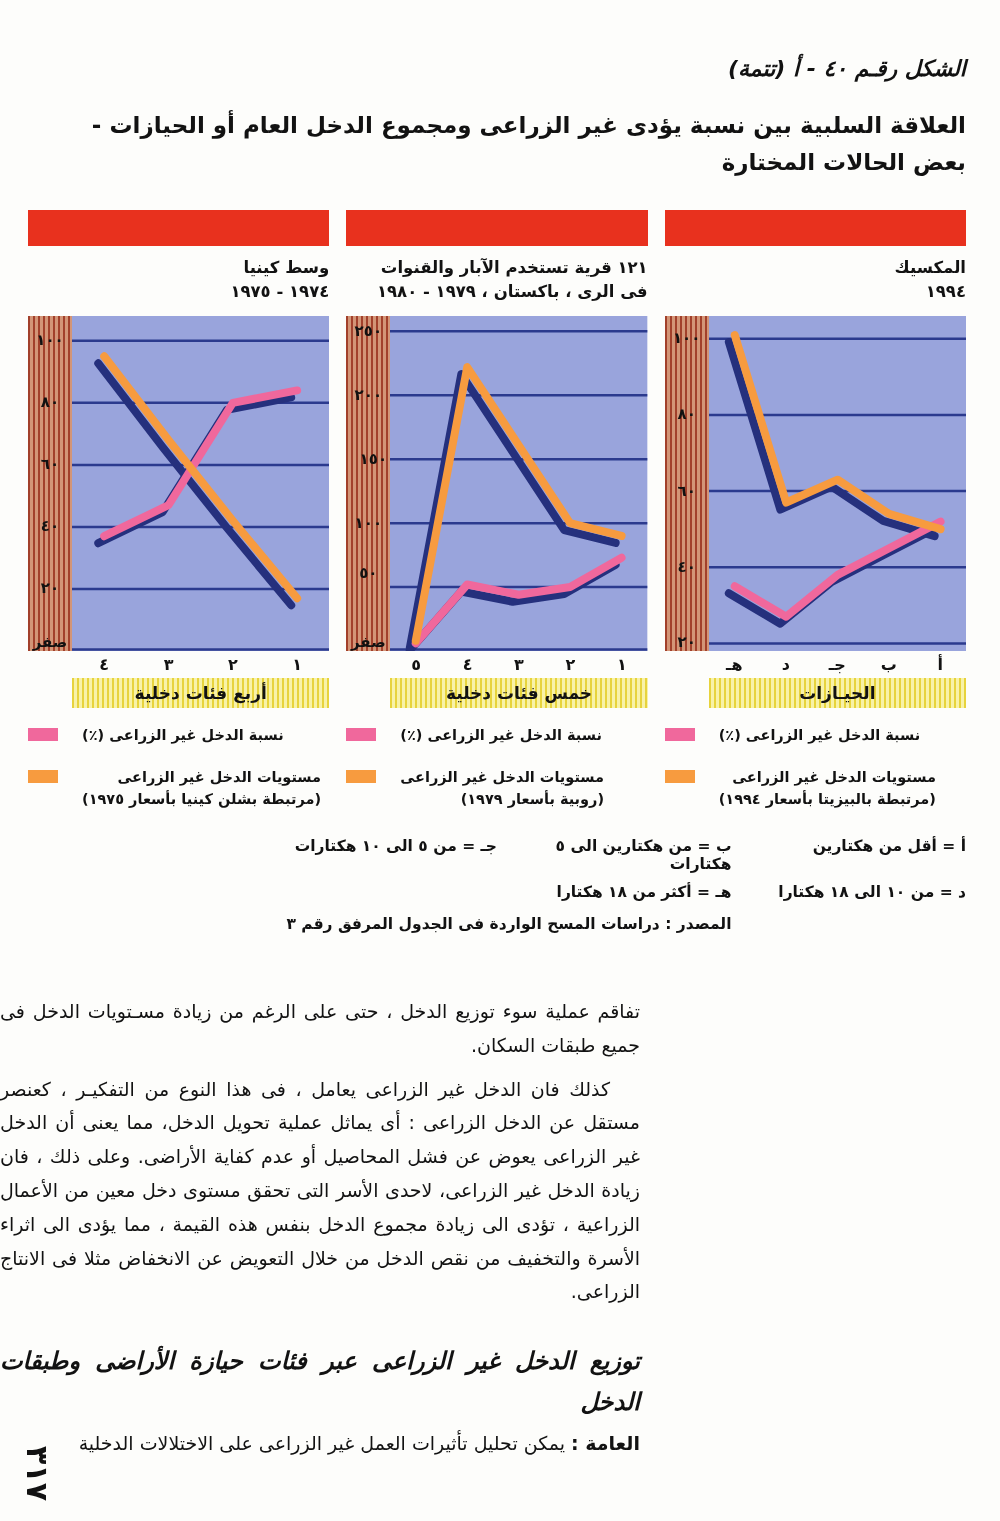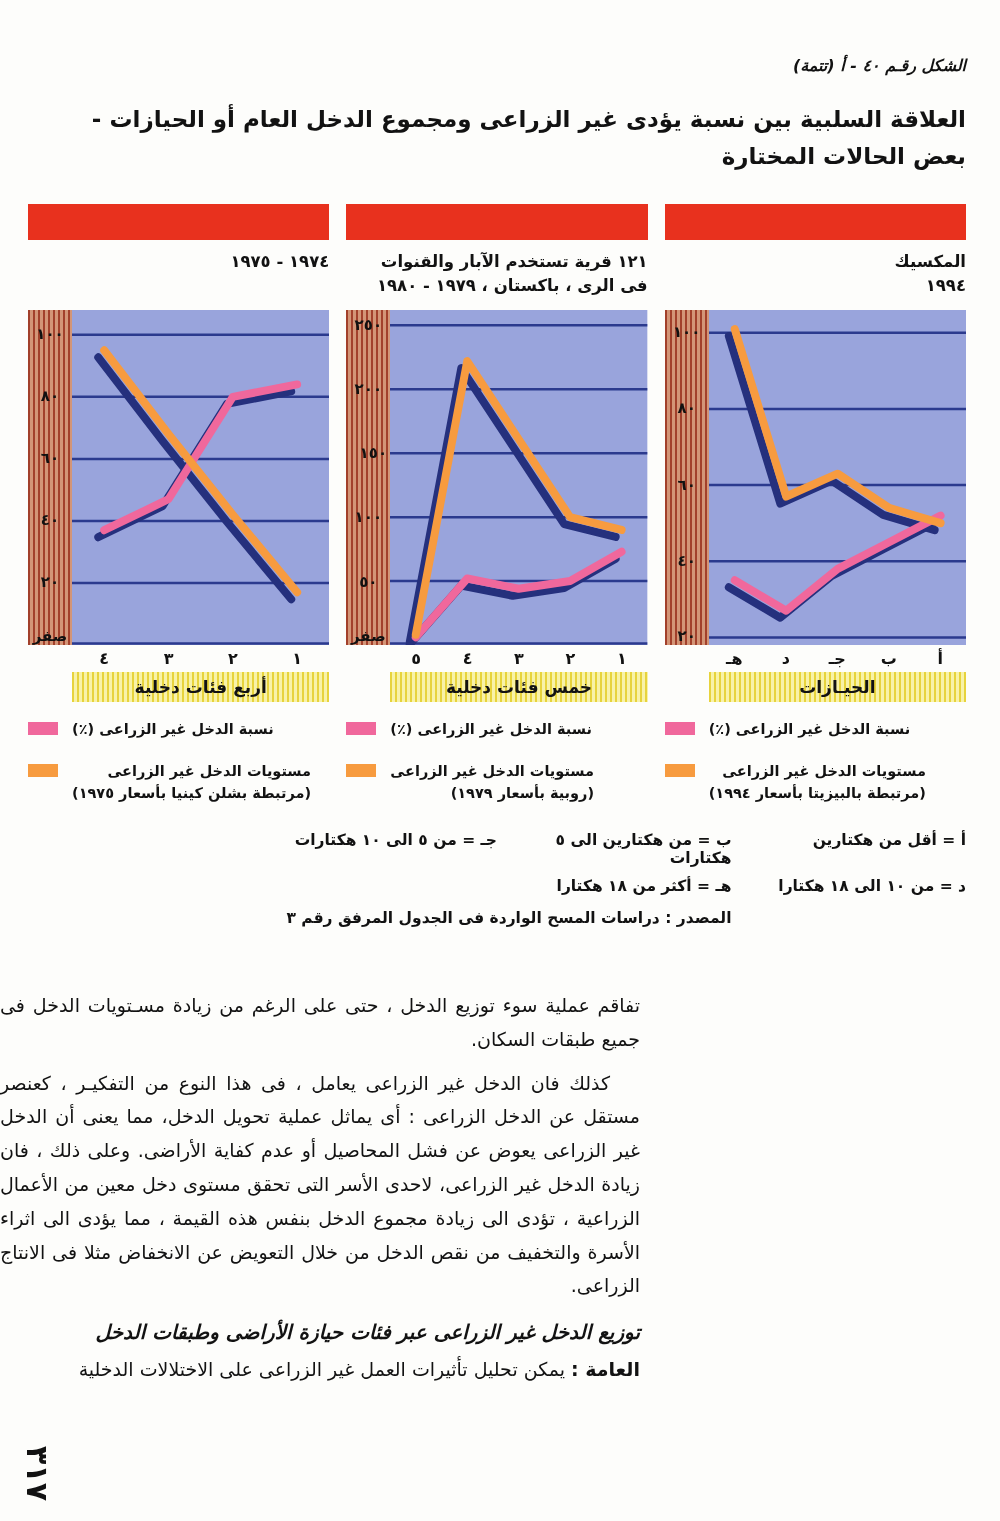--- a/index.html
+++ b/index.html
@@ -5,57 +5,57 @@
   html,body{margin:0;padding:0;background:#d9d9d9;}
   .page{
     width:1000px;height:1521px;margin:0 auto;background:#fdfdfb;position:relative;
     box-sizing:border-box;padding:12px 34px 0 28px;
     font-family:"DejaVu Sans",sans-serif;color:#121212;direction:rtl;overflow:hidden;
   }
   
   .page-header-text{font-size:15px;font-weight:bold;}
   .header-rule{margin-top:6px;height:5px;border-top:2px solid #3a3a3a;border-bottom:1px solid #b5b5b5;}
   
-  .figure-caption{margin-top:44px;font-size:16px;font-weight:bold;font-style:italic;}
+  .figure-caption{margin-top:44px;font-size:22px;font-weight:bold;font-style:italic;}
   .figure-title{margin-top:26px;font-size:23px;font-weight:bold;line-height:1.62;}
   
   .charts-row{display:flex;gap:17px;margin-top:28px;}
   .chart{flex:1;min-width:0;}
   .red-bar{height:36px;background:#e8311e;}
   .chart-title{margin-top:10px;min-height:60px;font-size:16.5px;font-weight:bold;line-height:1.5;}
   .plot-row{display:flex;direction:ltr;}
   .y-strip{width:44px;position:relative;flex:0 0 auto;
     background:repeating-linear-gradient(90deg,#a2402b 0px,#a2402b 2px,#d39577 2px,#d39577 5px);}
   .y-tick{position:absolute;left:0;right:0;text-align:center;transform:translateY(-50%);
     font-weight:bold;font-size:15px;color:#111;}
   .plot-wrap{flex:1;min-width:0;}
   svg.plot-area{display:block;width:100%;height:335px;}
   .x-labels{margin-left:44px;display:flex;direction:rtl;height:27px;align-items:center;
     font-weight:bold;font-size:16px;}
   .x-labels span{flex:1;text-align:center;}
   .x-title{margin-left:44px;height:30px;display:flex;align-items:center;justify-content:center;
     font-weight:bold;font-size:17px;
     background:repeating-linear-gradient(90deg,#e7d33c 0px,#e7d33c 2px,#f8f2a8 2px,#f8f2a8 5px);}
   .legend{margin-top:16px;display:flex;flex-direction:column;gap:20px;}
-  .legend-row{display:flex;direction:ltr;gap:14px;align-items:flex-start;}
+  .legend-row{display:flex;direction:ltr;gap:24px;align-items:flex-start;}
   .swatch{width:30px;height:13px;flex:0 0 auto;margin-top:4px;}
   .legend-text{direction:rtl;text-align:right;font-size:14.5px;font-weight:bold;line-height:1.55;}
   
   .footnotes{margin-top:26px;width:75%;margin-left:auto;margin-right:0;display:grid;
     grid-template-columns:1fr 1fr 1fr;row-gap:10px;font-size:15.5px;font-weight:bold;}
   .footnotes .cell{text-align:right;}
   .footnotes .source{grid-column:2 / span 2;text-align:right;margin-top:4px;}
   
   .body-text{margin-top:62px;width:640px;margin-left:0;margin-right:auto;direction:rtl;
     font-size:19px;line-height:1.78;text-align:justify;}
   .body-text{margin-right:auto;margin-left:0;}
   .body-block{width:640px;margin-right:326px;}
   .body-text p{margin:0 0 10px 0;}
   .para2{text-indent:30px;}
-  .body-heading{font-weight:bold;font-style:italic;margin-top:12px;font-size:20px;line-height:1.7;}
+  .body-heading{font-weight:bold;font-style:italic;margin-top:32px;font-size:24px;line-height:1.7;}
   .body-last{margin-top:4px;font-size:19px;line-height:1.7;}
   .body-last .lead{font-weight:bold;}
   .page-number{position:absolute;left:10px;bottom:30px;font-size:30px;font-weight:bold;
     transform:rotate(90deg);transform-origin:center;}
 </style>
 </head>
 <body>
 
 <div class="page">
 
@@ -123,21 +123,21 @@
       <div class="chart-title">
         <div>١٢١ قرية تستخدم الآبار والقنوات</div>
         <div>فى الرى ، باكستان ، ١٩٧٩ - ١٩٨٠</div>
       </div>
       <div class="plot-row">
         <div class="y-strip">
             <span class="y-tick" style="top: 15.3435px;">٢٥٠</span>
             <span class="y-tick" style="top: 79.2748px;">٢٠٠</span>
             <span class="y-tick" style="top: 143.206px; padding-left: 10px;">١٥٠</span>
             <span class="y-tick" style="top: 207.137px;">١٠٠</span>
-            <span class="y-tick" style="top: 272px;">٥٠</span>
+            <span class="y-tick" style="top: 257px;">٥٠</span>
             <span class="y-tick" style="top: 326px;">صفر</span>
           </div>
         <div class="plot-wrap">
           <svg class="plot-area" viewBox="0 0 260 335" preserveAspectRatio="none">
               <rect x="0" y="0" width="260" height="335" fill="#99a4dc"></rect>
               <line x1="0" y1="15.34351145038164" x2="260" y2="15.34351145038164" stroke="#2b3a8e" stroke-width="2.5"></line>
               <line x1="0" y1="79.27480916030532" x2="260" y2="79.27480916030532" stroke="#2b3a8e" stroke-width="2.5"></line>
               <line x1="0" y1="143.20610687022904" x2="260" y2="143.20610687022904" stroke="#2b3a8e" stroke-width="2.5"></line>
               <line x1="0" y1="207.13740458015266" x2="260" y2="207.13740458015266" stroke="#2b3a8e" stroke-width="2.5"></line>
               <line x1="0" y1="271.0687022900763" x2="260" y2="271.0687022900763" stroke="#2b3a8e" stroke-width="2.5"></line>
@@ -165,20 +165,21 @@
           <div class="legend-row">
             <span class="swatch" style="background: rgb(247, 155, 63);"></span>
             <div class="legend-text">مستويات الدخل غير الزراعى<br>(روبية بأسعار ١٩٧٩)</div>
           </div>
         </div>
     </div>
 
     <div class="chart">
       <div class="red-bar" style="background: rgb(232, 49, 30);"></div>
       <div class="chart-title">
+        <div>وسط كينيا</div>
         <div>١٩٧٤ - ١٩٧٥</div>
       </div>
       <div class="plot-row">
         <div class="y-strip">
             <span class="y-tick" style="top: 24.8148px;">١٠٠</span>
             <span class="y-tick" style="top: 86.8519px;">٨٠</span>
             <span class="y-tick" style="top: 148.889px;">٦٠</span>
             <span class="y-tick" style="top: 210.926px;">٤٠</span>
             <span class="y-tick" style="top: 272.963px;">٢٠</span>
             <span class="y-tick" style="top: 326px;">صفر</span>

